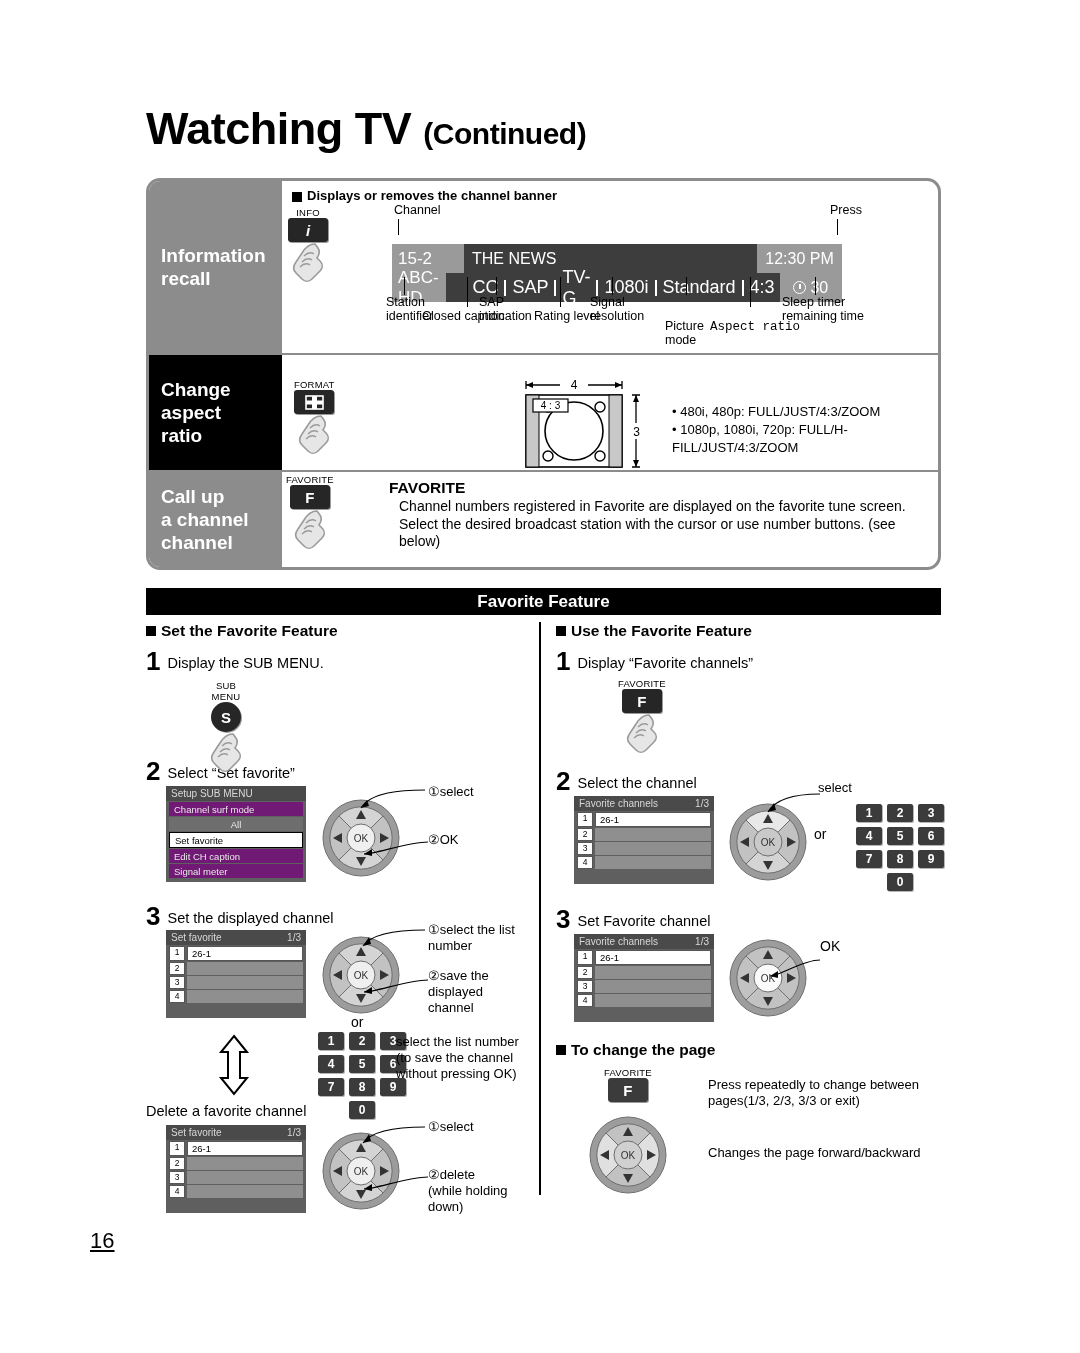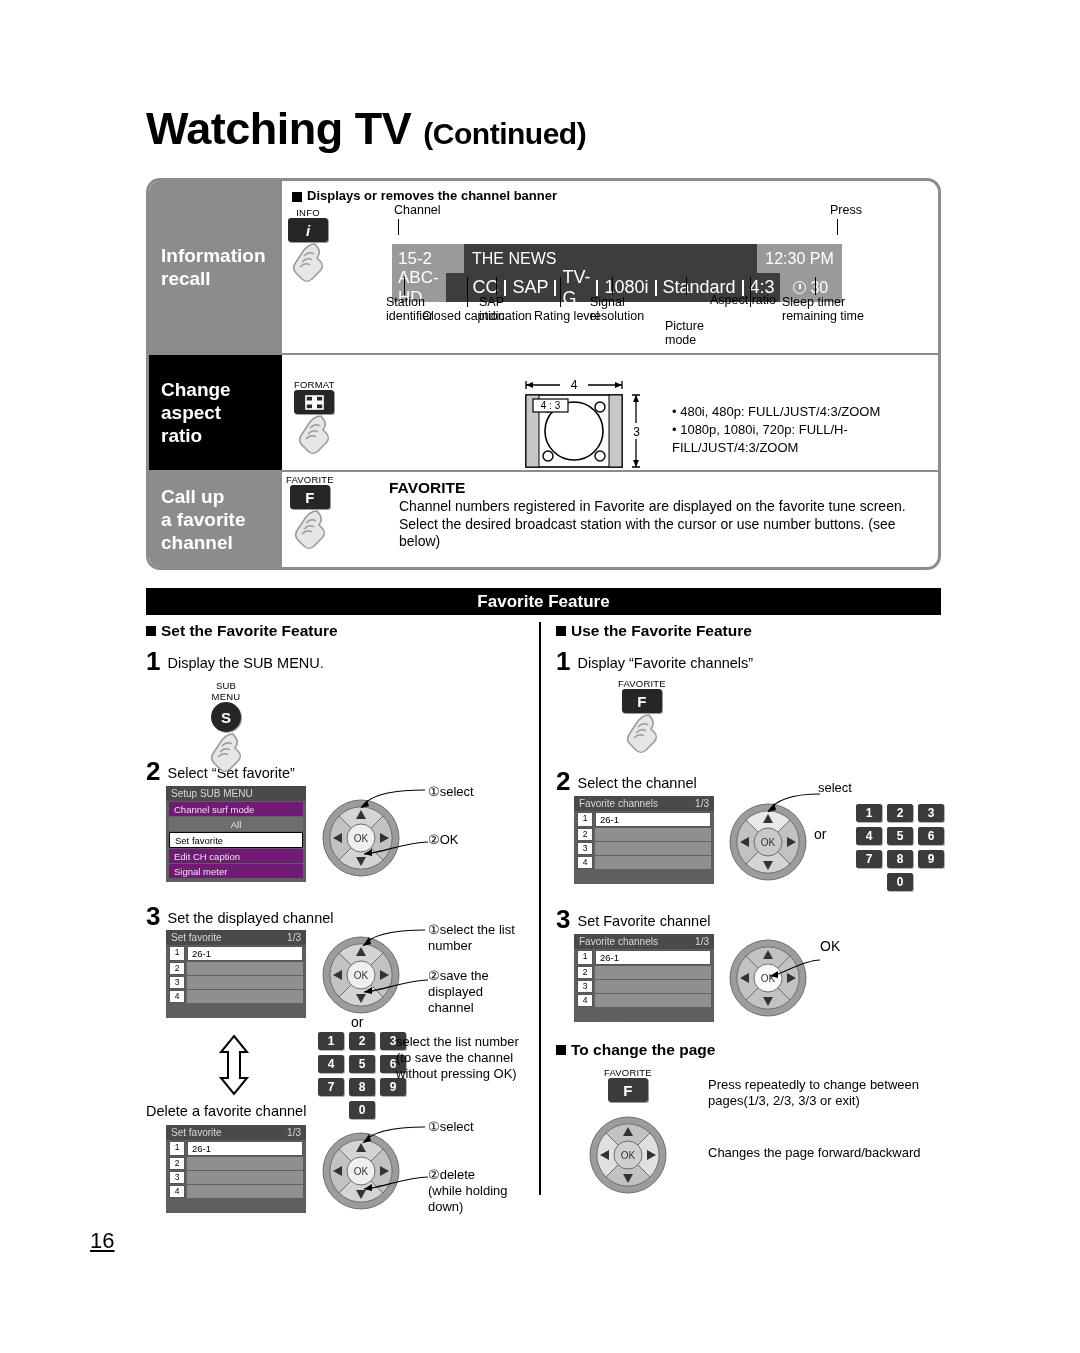--- a/index.html
+++ b/index.html
@@ -237,21 +237,21 @@
       <div class="cap" style="left:197px; top:114px;">SAP
 indication</div>
       <div class="cap" style="left:308px; top:114px;">Signal
 resolution</div>
       <div class="cap" style="left:383px; top:114px;margin-top:24px;">Picture
 mode</div>
       <div class="cap" style="left:500px; top:114px;">Sleep timer
 remaining time</div>
       <div class="cap" style="left:140px; top:128px;">Closed caption</div>
       <div class="cap" style="left:252px; top:128px;">Rating level</div>
-      <div class="cap" style="left:428px; top:112px;">Aspect ratio</div>
+      <div class="cap" style="left:428px; top:139px;font-family:Liberation Mono, monospace;">Aspect ratio</div>
     </div>
   </div>
 
   <div class="frow r2">
     <div class="flabel black">
       <span>Change</span>
       <span>aspect</span>
       <span>ratio</span>
     </div>
     <div class="fbody">
@@ -305,21 +305,21 @@
       <div class="modes">
         <div><span>•&nbsp;</span><span>480i, 480p:  FULL/JUST/4:3/ZOOM</span></div>
         <div><span>•&nbsp;</span><span>1080p, 1080i, 720p:  FULL/H-FILL/JUST/4:3/ZOOM</span></div>
       </div>
     </div>
   </div>
 
   <div class="frow r3">
     <div class="flabel gray">
       <span>Call up</span>
-      <span>a favorite</span>
+      <span>a channel</span>
       <span>channel</span>
     </div>
     <div class="fbody">
 
       <div class="keywrap" style="left:4px; top:2px;">
         <div class="keycap">FAVORITE</div>
         <div class="keybtn" style="font-style:normal;">
           <span>F</span>
         </div>
         <svg class="hand" viewBox="0 0 36 46">

